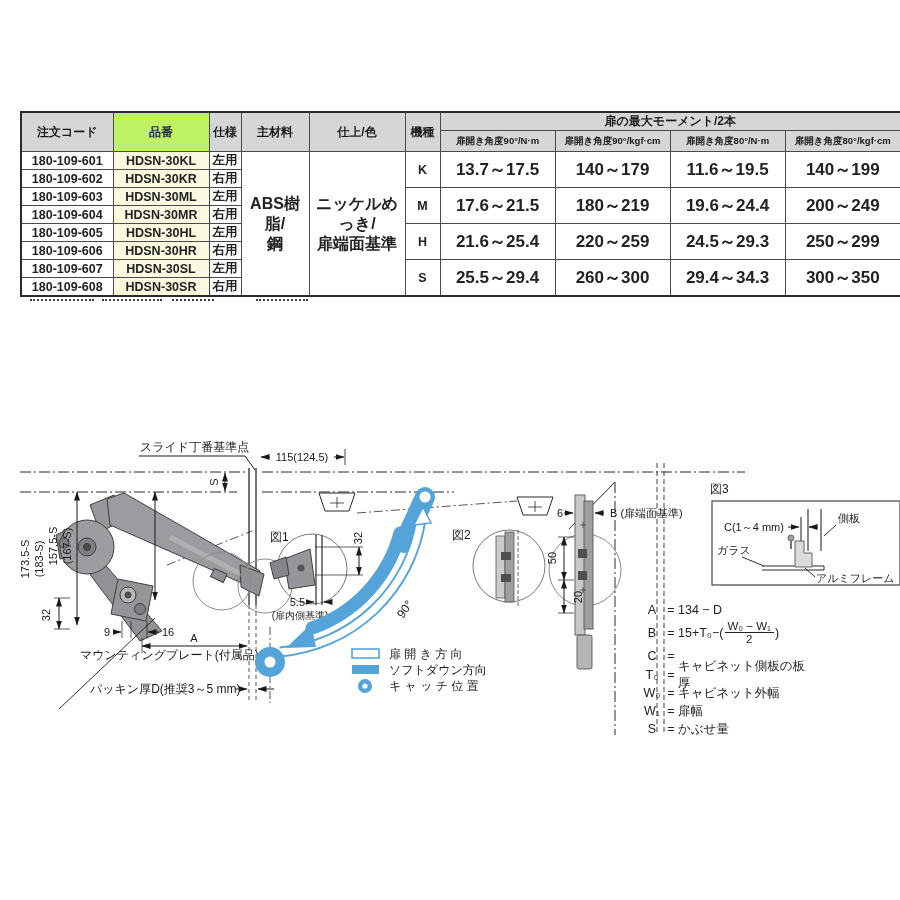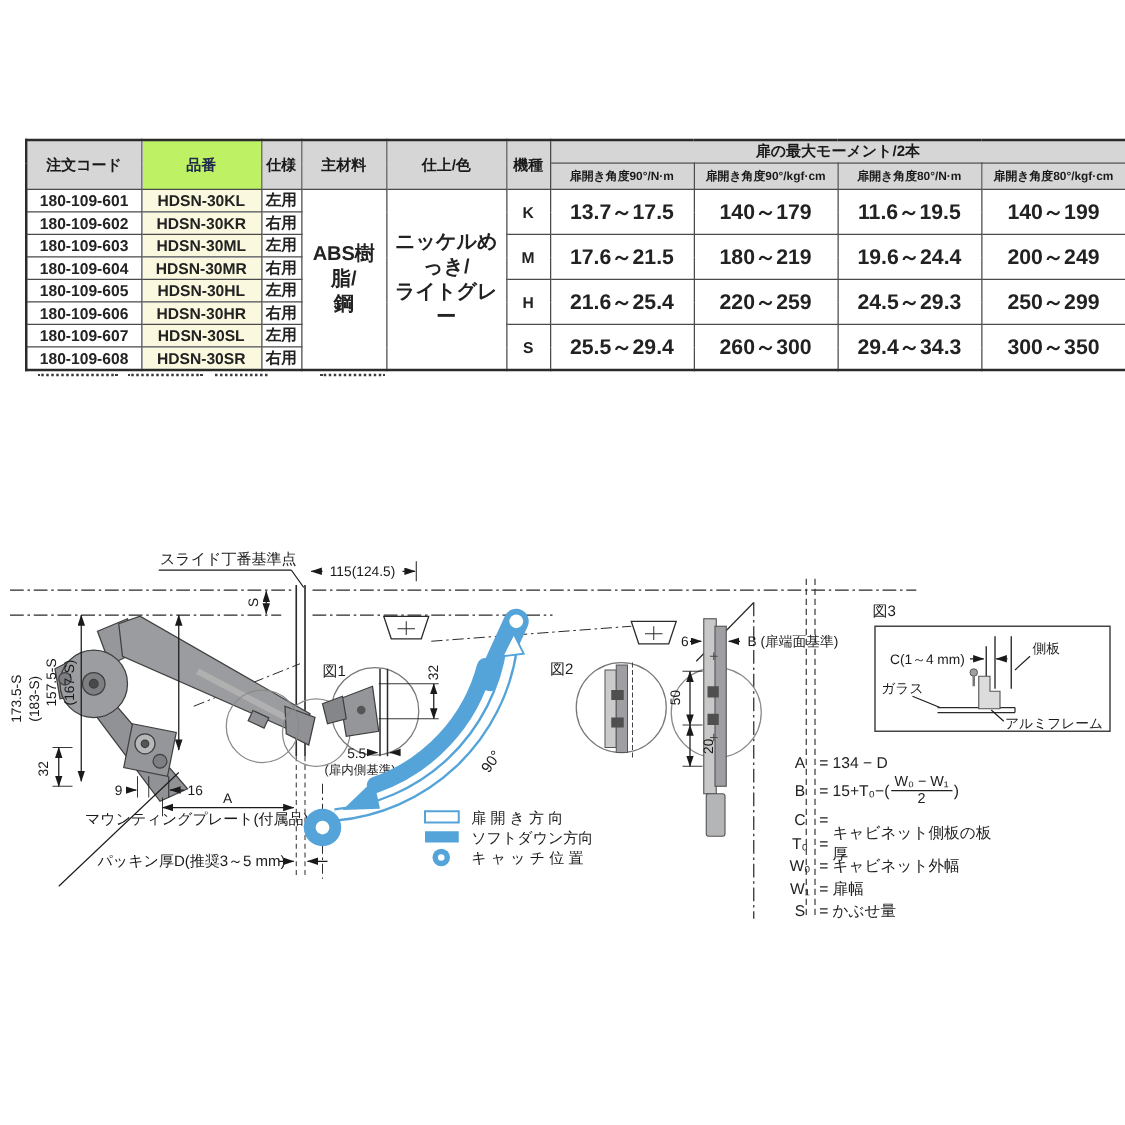--- a/index.html
+++ b/index.html
@@ -22,21 +22,21 @@
   .spec-table thead th{background:#d6d6d6;font-weight:bold;height:16px;}
   .spec-table thead .sub{font-weight:bold;font-size:9.5px;height:20px;}
   .spec-table thead .blue{background:#bef264;color:#212c4d;}
   .spec-table tbody tr{height:18px;padding-left:16px;}
   .spec-table td{font-weight:bold;font-size:12.5px;color:#222;}
   .spec-table td.part{background:#fbf8e0;}
   .spec-table td.mat{font-size:16px;line-height:1.25;white-space:normal;}
   .spec-table td.val{font-weight:bold;font-size:17px;}
   .dotmark{position:absolute;top:296px;height:3px;border-bottom:2px dotted #3c3c3c;}
   
-  .diagram{position:absolute;left:0;top:435px;width:804px;height:330px;}
+  .diagram{position:absolute;left:12px;top:435px;width:804px;height:330px;}
   .diagram svg{position:absolute;left:0;top:0;}
   .diagram text{fill:#1a1a1a;font-family:"Liberation Sans","DejaVu Sans",sans-serif;}
   .t12{font-size:12px;} .t11{font-size:11px;} .t10{font-size:10px;}
   
   .formulas{position:absolute;left:628px;top:166px;font-size:12.5px;color:#222;}
   .frow{display:flex;align-items:center;height:18px;}
   .frow.b{height:27px;}
   .frow.c{height:20px;}
   .flhs{width:24px;text-align:center;flex:0 0 auto;}
   .feq{width:14px;text-align:center;flex:0 0 auto;}
@@ -80,21 +80,21 @@
     <tr>
       <td>180-109-601</td>
       <td class="part">HDSN-30KL</td>
       <td>左用</td>
       <td rowspan="8" class="mat">
         <div>ABS樹脂/</div>
           <div>鋼</div>
       </td>
       <td rowspan="8" class="mat">
         <div>ニッケルめっき/</div>
-          <div>ライトグレー</div>
+          <div>扉端面基準</div>
       </td>
       <td rowspan="2">K</td>
       <td rowspan="2" class="val">13.7～17.5</td>
       <td rowspan="2" class="val">140～179</td>
       <td rowspan="2" class="val">11.6～19.5</td>
       <td rowspan="2" class="val">140～199</td>
     </tr>
     <tr>
       <td>180-109-602</td>
       <td class="part">HDSN-30KR</td>

